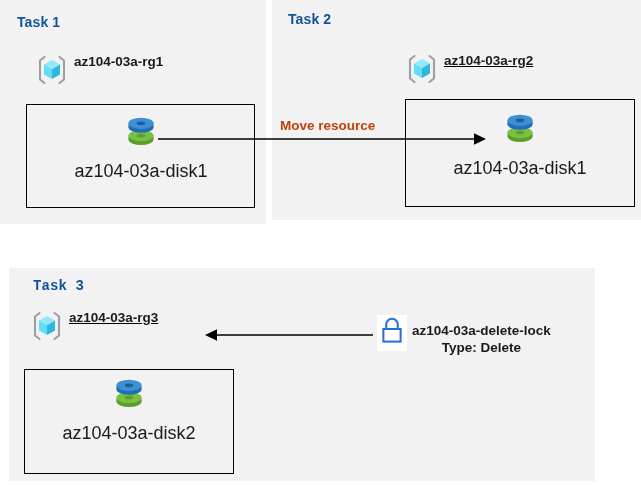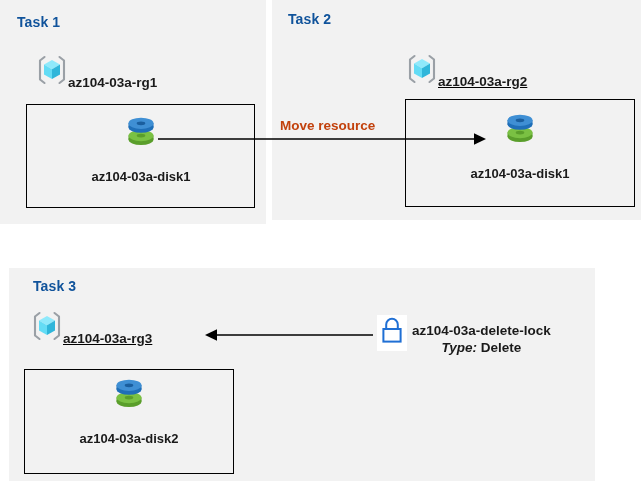--- a/index.html
+++ b/index.html
@@ -33,38 +33,39 @@
   .task-title {
     position: absolute;
     color: #10539b;
     font-weight: bold;
     font-size: 14px;
     letter-spacing: 0.1px;
     white-space: nowrap;
   }
   #title-task1 { left: 17px;  top: 14px; }
   #title-task2 { left: 288px; top: 11px; }
-  #title-task3 { left: 33px;  top: 278px; }
+  #title-task3 { left: 33px;  top: 278px; font-family: Liberation Mono, monospace; }
 
   
   .inner-box {
     position: absolute;
     border: 1.5px solid #000000;
     background: #f2f2f2;
     box-sizing: border-box;
   }
   #box-task1 { left: 26px;  top: 104px; width: 229px; height: 104px; }
   #box-task2 { left: 405px; top: 99px;  width: 230px; height: 108px; }
   #box-task3 { left: 24px;  top: 369px; width: 210px; height: 105px; }
 
   
   .rg-row {
     position: absolute;
     display: flex;
-    align-items: flex-end;
+    align-items: flex-start;
+    gap: 6px;
     white-space: nowrap;
   }
   #rg-row-1 { left: 36px;  top: 54px; }
   #rg-row-2 { left: 406px; top: 53px; text-decoration: underline; }
   #rg-row-3 { left: 31px;  top: 310px; text-decoration: underline; }
 
   .rg-label {
     font-weight: bold;
     font-size: 13.5px;
     color: #1a1a1a;
@@ -76,24 +77,24 @@
     display: flex;
     flex-direction: column;
     align-items: center;
     white-space: nowrap;
   }
   #disk-group-1 { left: 74px;  top: 113px; width: 134px; }
   #disk-group-2 { left: 453px; top: 110px; width: 134px; }
   #disk-group-3 { left: 62px;  top: 375px; width: 134px; }
 
   .disk-label {
-    font-weight: bold;
-    font-size: 13px;
-    color: #1a1a1a;
-    margin-top: 16px;
+    font-weight: normal;
+    font-size: 18px;
+    color: #1a1a1a;
+    margin-top: 8px;
   }
 
   
   .connector { position: absolute; }
   #arrow-move      { left: 158px; top: 128px; }
   #arrow-lock-link { left: 205px; top: 324px; }
 
   .move-label {
     position: absolute;
     left: 280px;
@@ -128,21 +129,21 @@
     font-weight: bold;
     font-size: 13.5px;
     color: #1a1a1a;
     display: block;
   }
   #lock-type-line {
     font-size: 13.5px;
     color: #1a1a1a;
     display: block;
   }
-  #lock-type-key { font-weight: bold; font-style: italic; }
+  #lock-type-key { font-weight: bold; }
   #lock-type-val { font-weight: bold; }
 </style>
 </head>
 <body>
 
 <div class="canvas">
 
   <div class="panel" id="panel-task1"></div>
   <div class="task-title" id="title-task1">Task 1</div>
 

